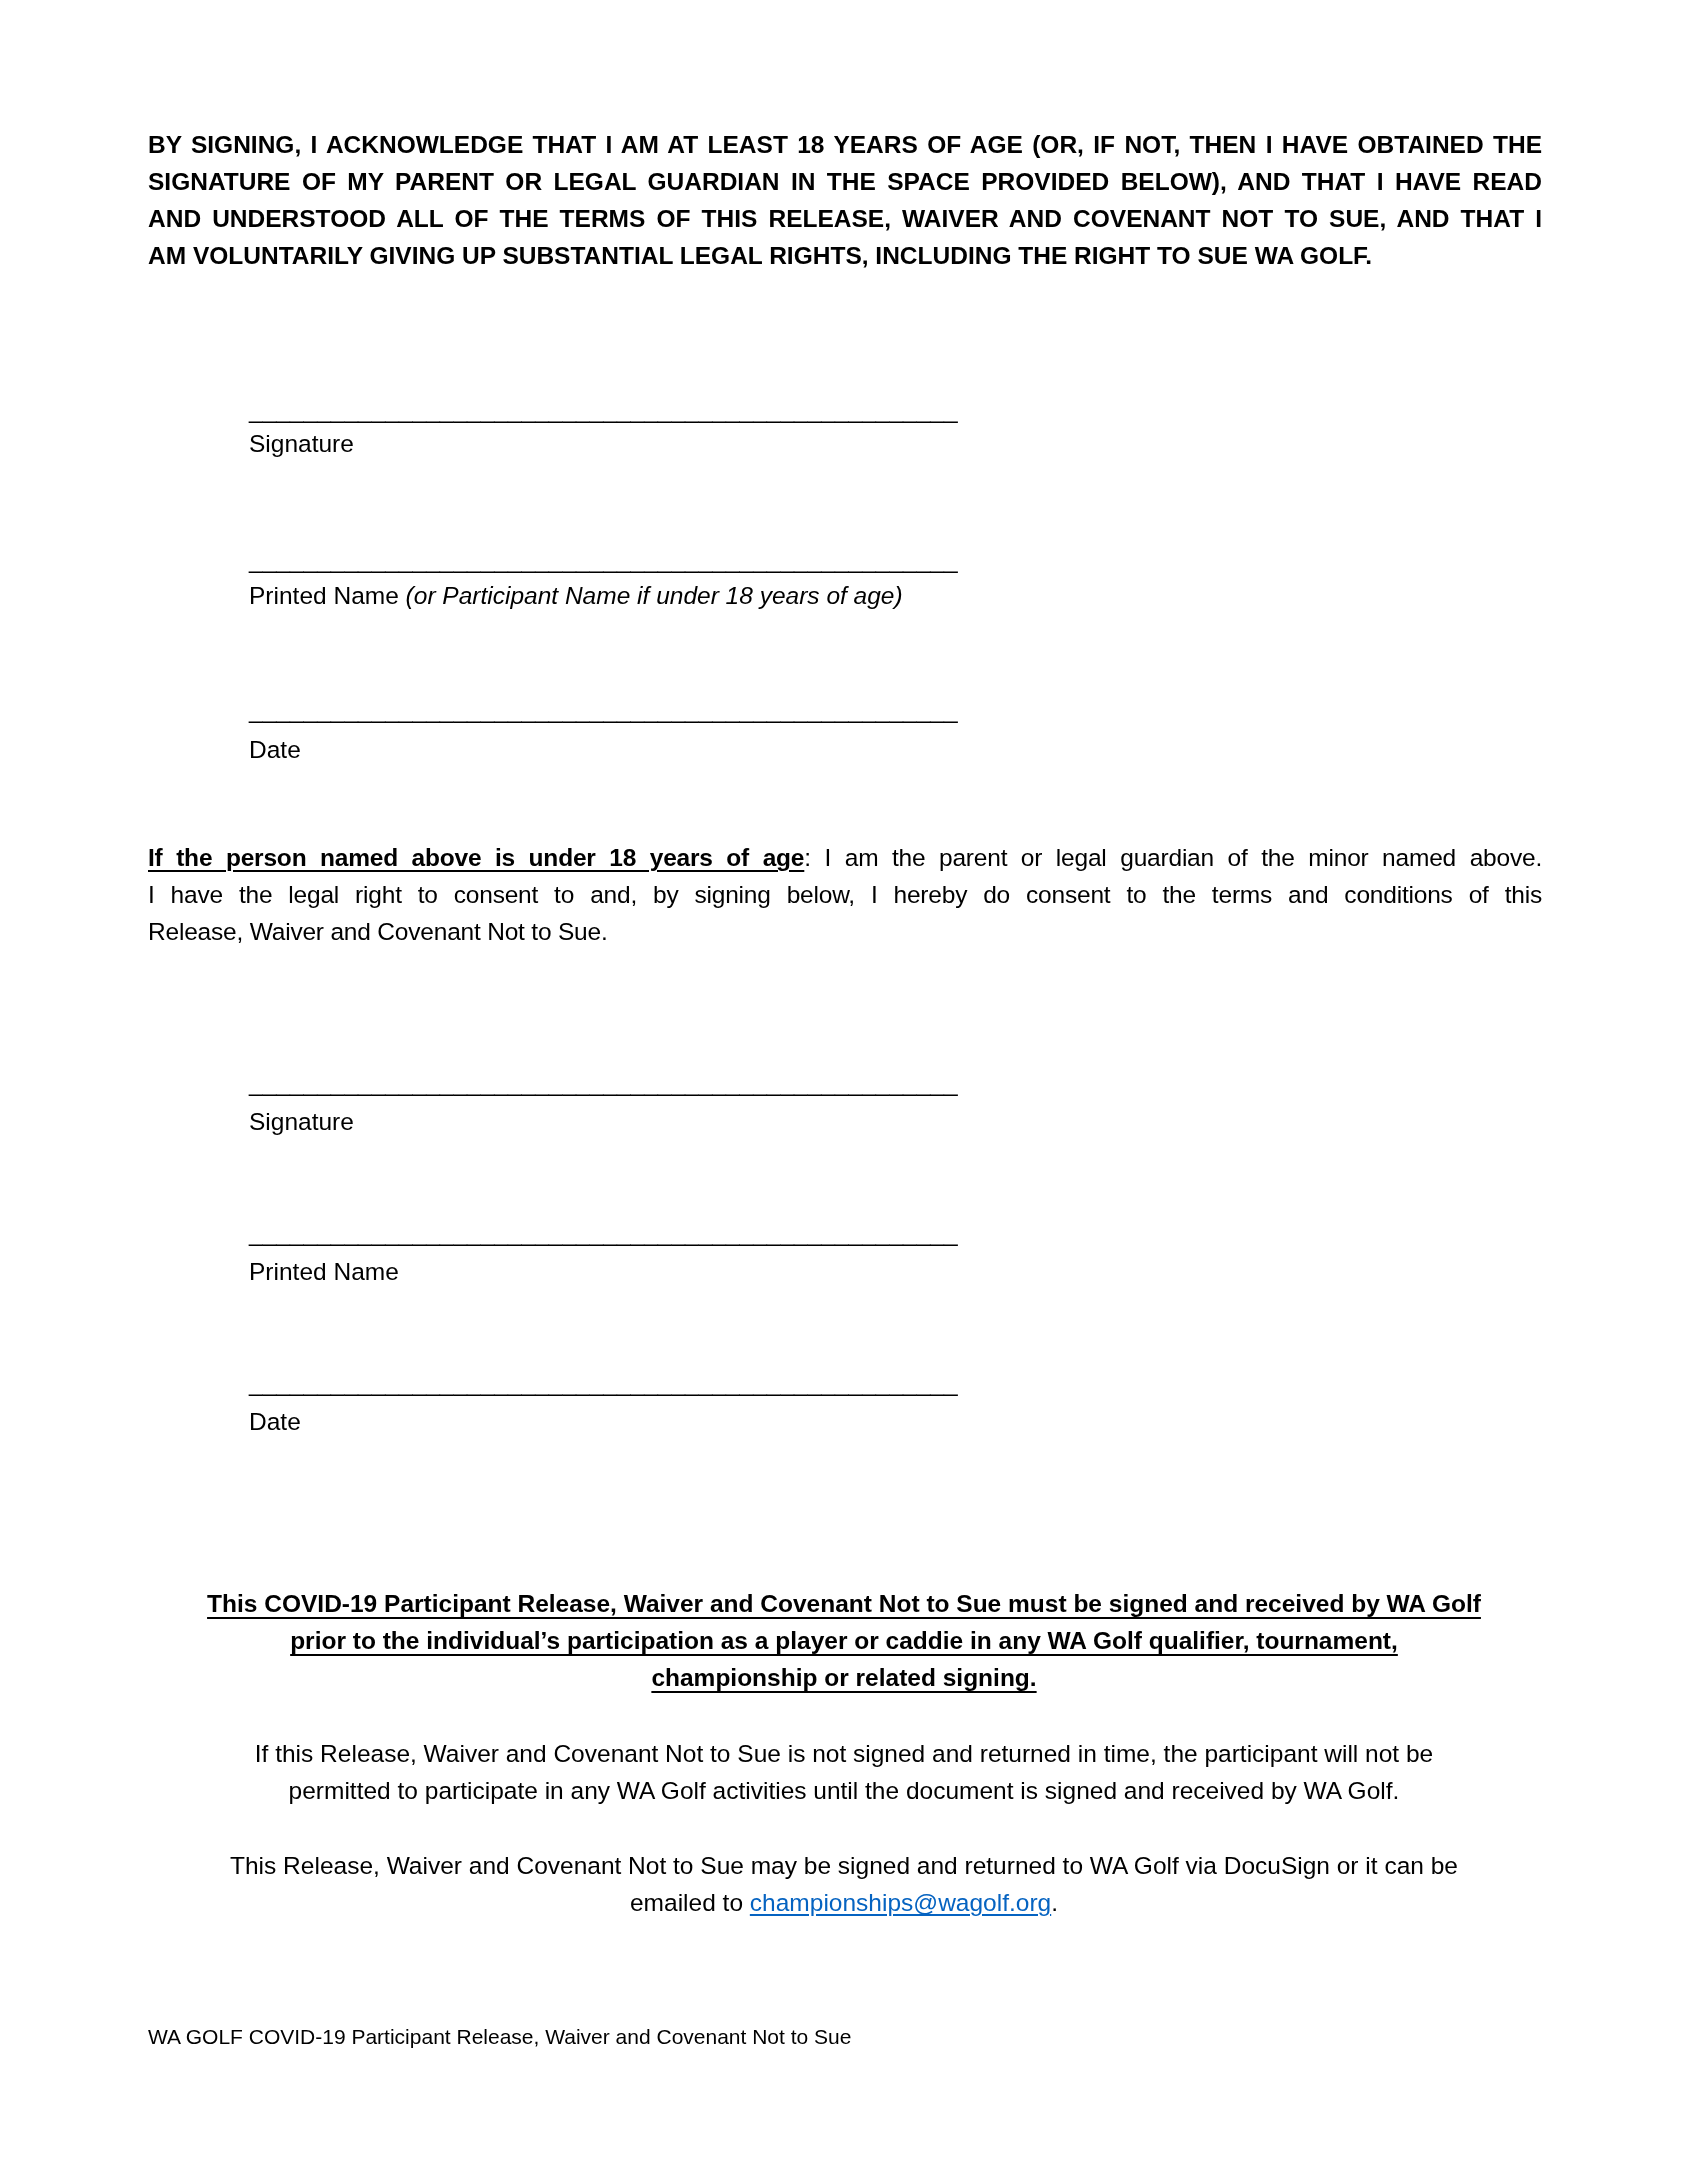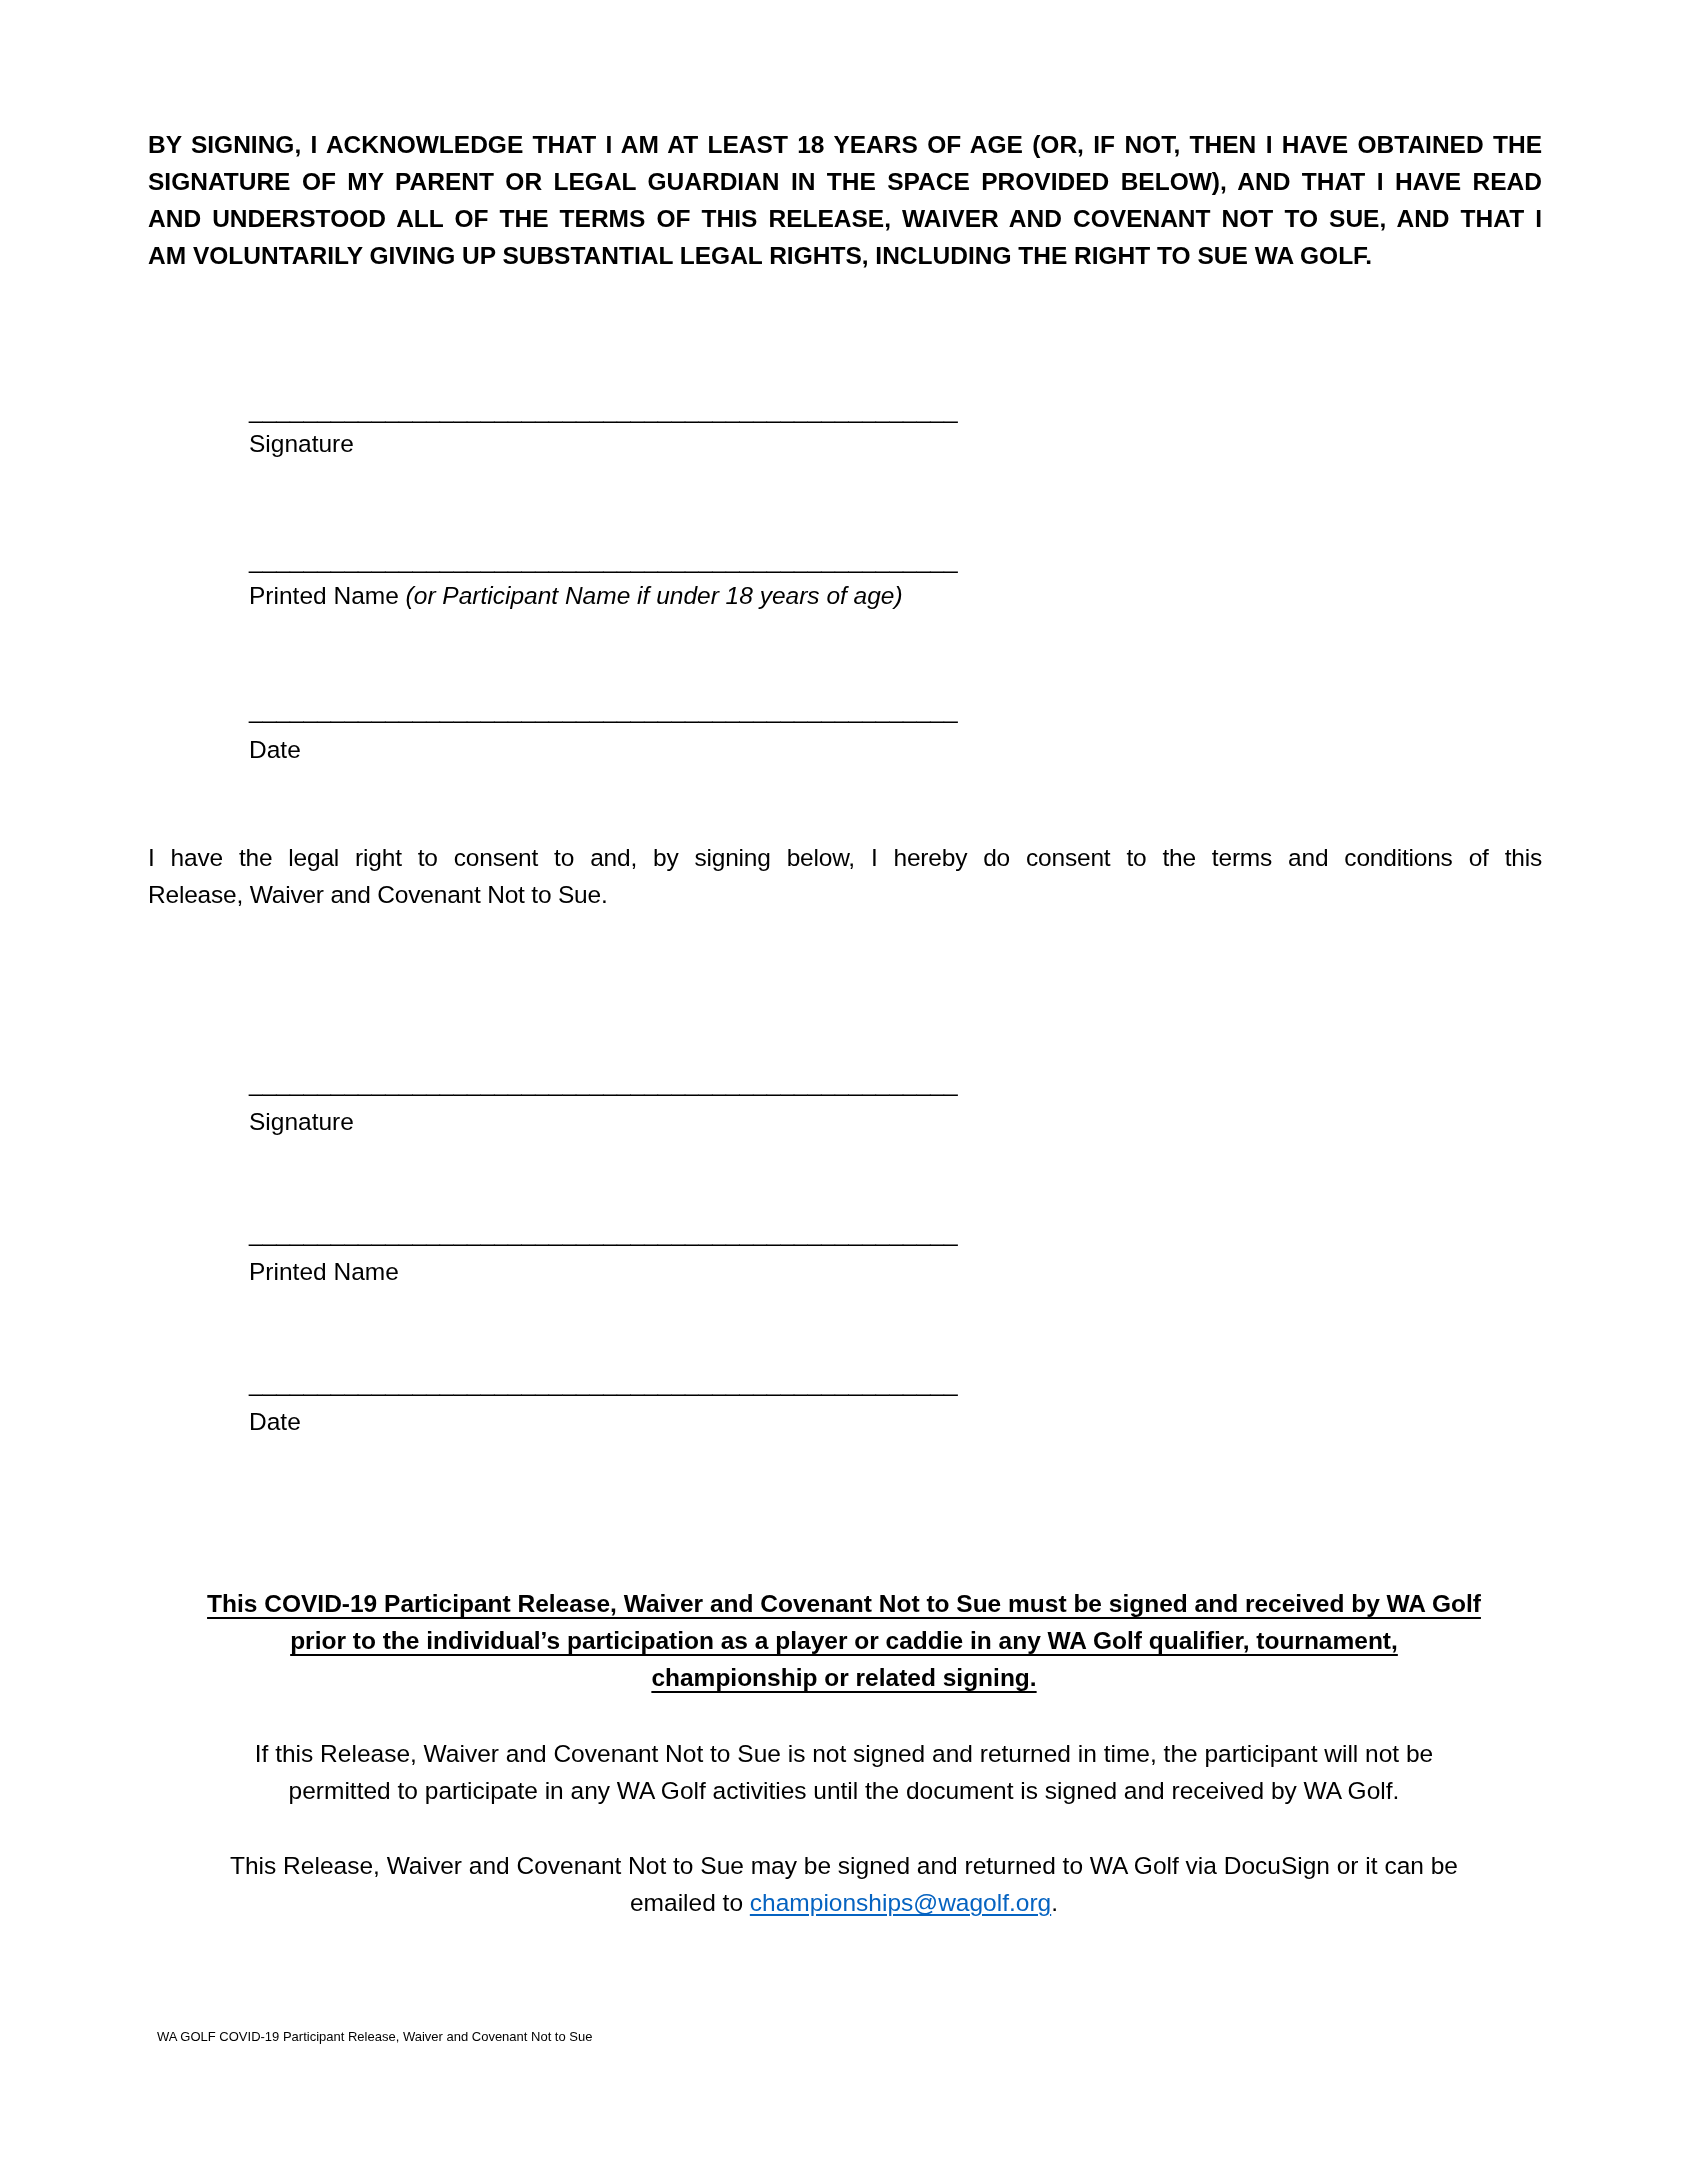--- a/index.html
+++ b/index.html
@@ -45,21 +45,21 @@
     text-align: center;
   }
   .email-link {
     color: #0563C1;
     text-decoration: underline;
     text-decoration-thickness: 1.7px;
     text-underline-offset: 3.4px;
     cursor: pointer;
   }
 
-  .footer { left: 157px; top: 2026px; font-size: 13px; line-height: 22px; }
+  .footer { left: 148px; top: 2026px; font-size: 21px; line-height: 22px; }
 </style>
 </head>
 <body>
 
 <div class="page">
 
   <div class="abs ack">
     <div class="jline">BY SIGNING, I ACKNOWLEDGE THAT I AM AT LEAST 18 YEARS OF AGE (OR, IF NOT, THEN I HAVE OBTAINED THE</div>
     <div class="jline">SIGNATURE OF MY PARENT OR LEGAL GUARDIAN IN THE SPACE PROVIDED BELOW), AND THAT I HAVE READ</div>
     <div class="jline">AND UNDERSTOOD ALL OF THE TERMS OF THIS RELEASE, WAIVER AND COVENANT NOT TO SUE, AND THAT I</div>
@@ -69,20 +69,21 @@
   <div class="abs rule" style="top:391px">____________________________________________________</div>
   <div class="abs slabel" style="top:425px">Signature</div>
 
   <div class="abs rule" style="top:541px">____________________________________________________</div>
   <div class="abs slabel" style="top:577px"><span>Printed Name </span><span class="it">(or Participant Name if under 18 years of age)</span></div>
 
   <div class="abs rule" style="top:691px">____________________________________________________</div>
   <div class="abs slabel" style="top:731px">Date</div>
 
   <div class="abs guardian">
+    <div class="jline"><span class="bold-u">If the person named above is under 18 years of age</span><span>: I am the parent or legal guardian of the minor named above.</span></div>
     <div class="jline">I have the legal right to consent to and, by signing below, I hereby do consent to the terms and conditions of this</div>
     <div class="jline last">Release, Waiver and Covenant Not to Sue.</div>
   </div>
 
   <div class="abs rule" style="top:1064px">____________________________________________________</div>
   <div class="abs slabel" style="top:1103px">Signature</div>
 
   <div class="abs rule" style="top:1214px">____________________________________________________</div>
   <div class="abs slabel" style="top:1253px">Printed Name</div>
 

